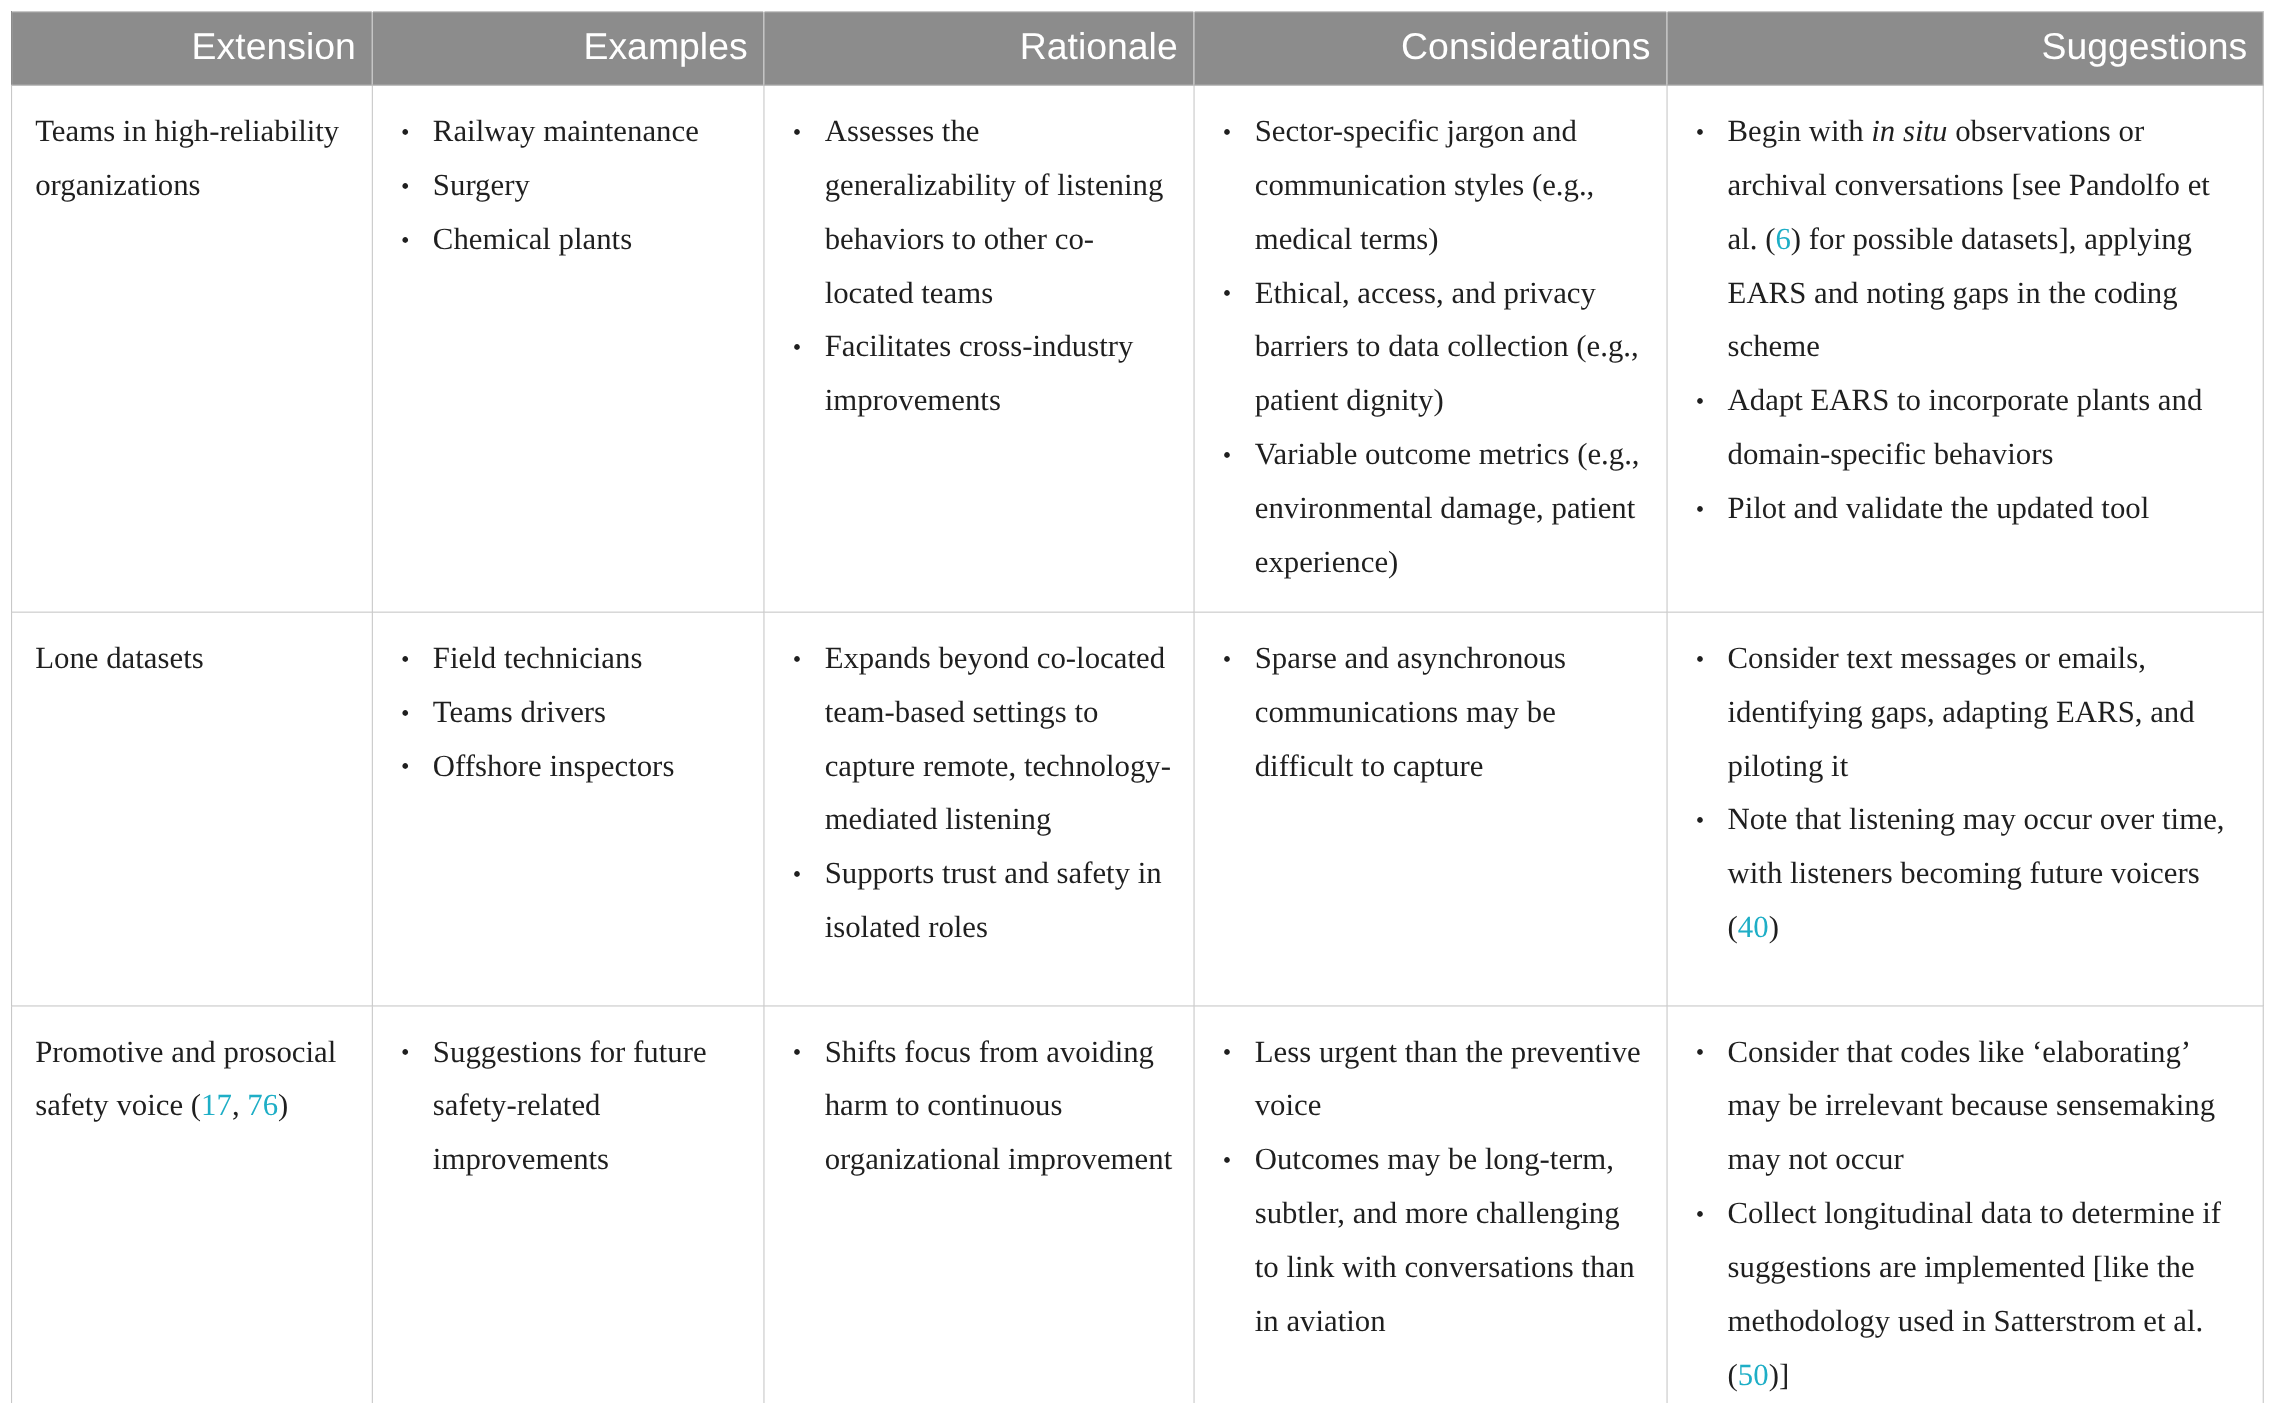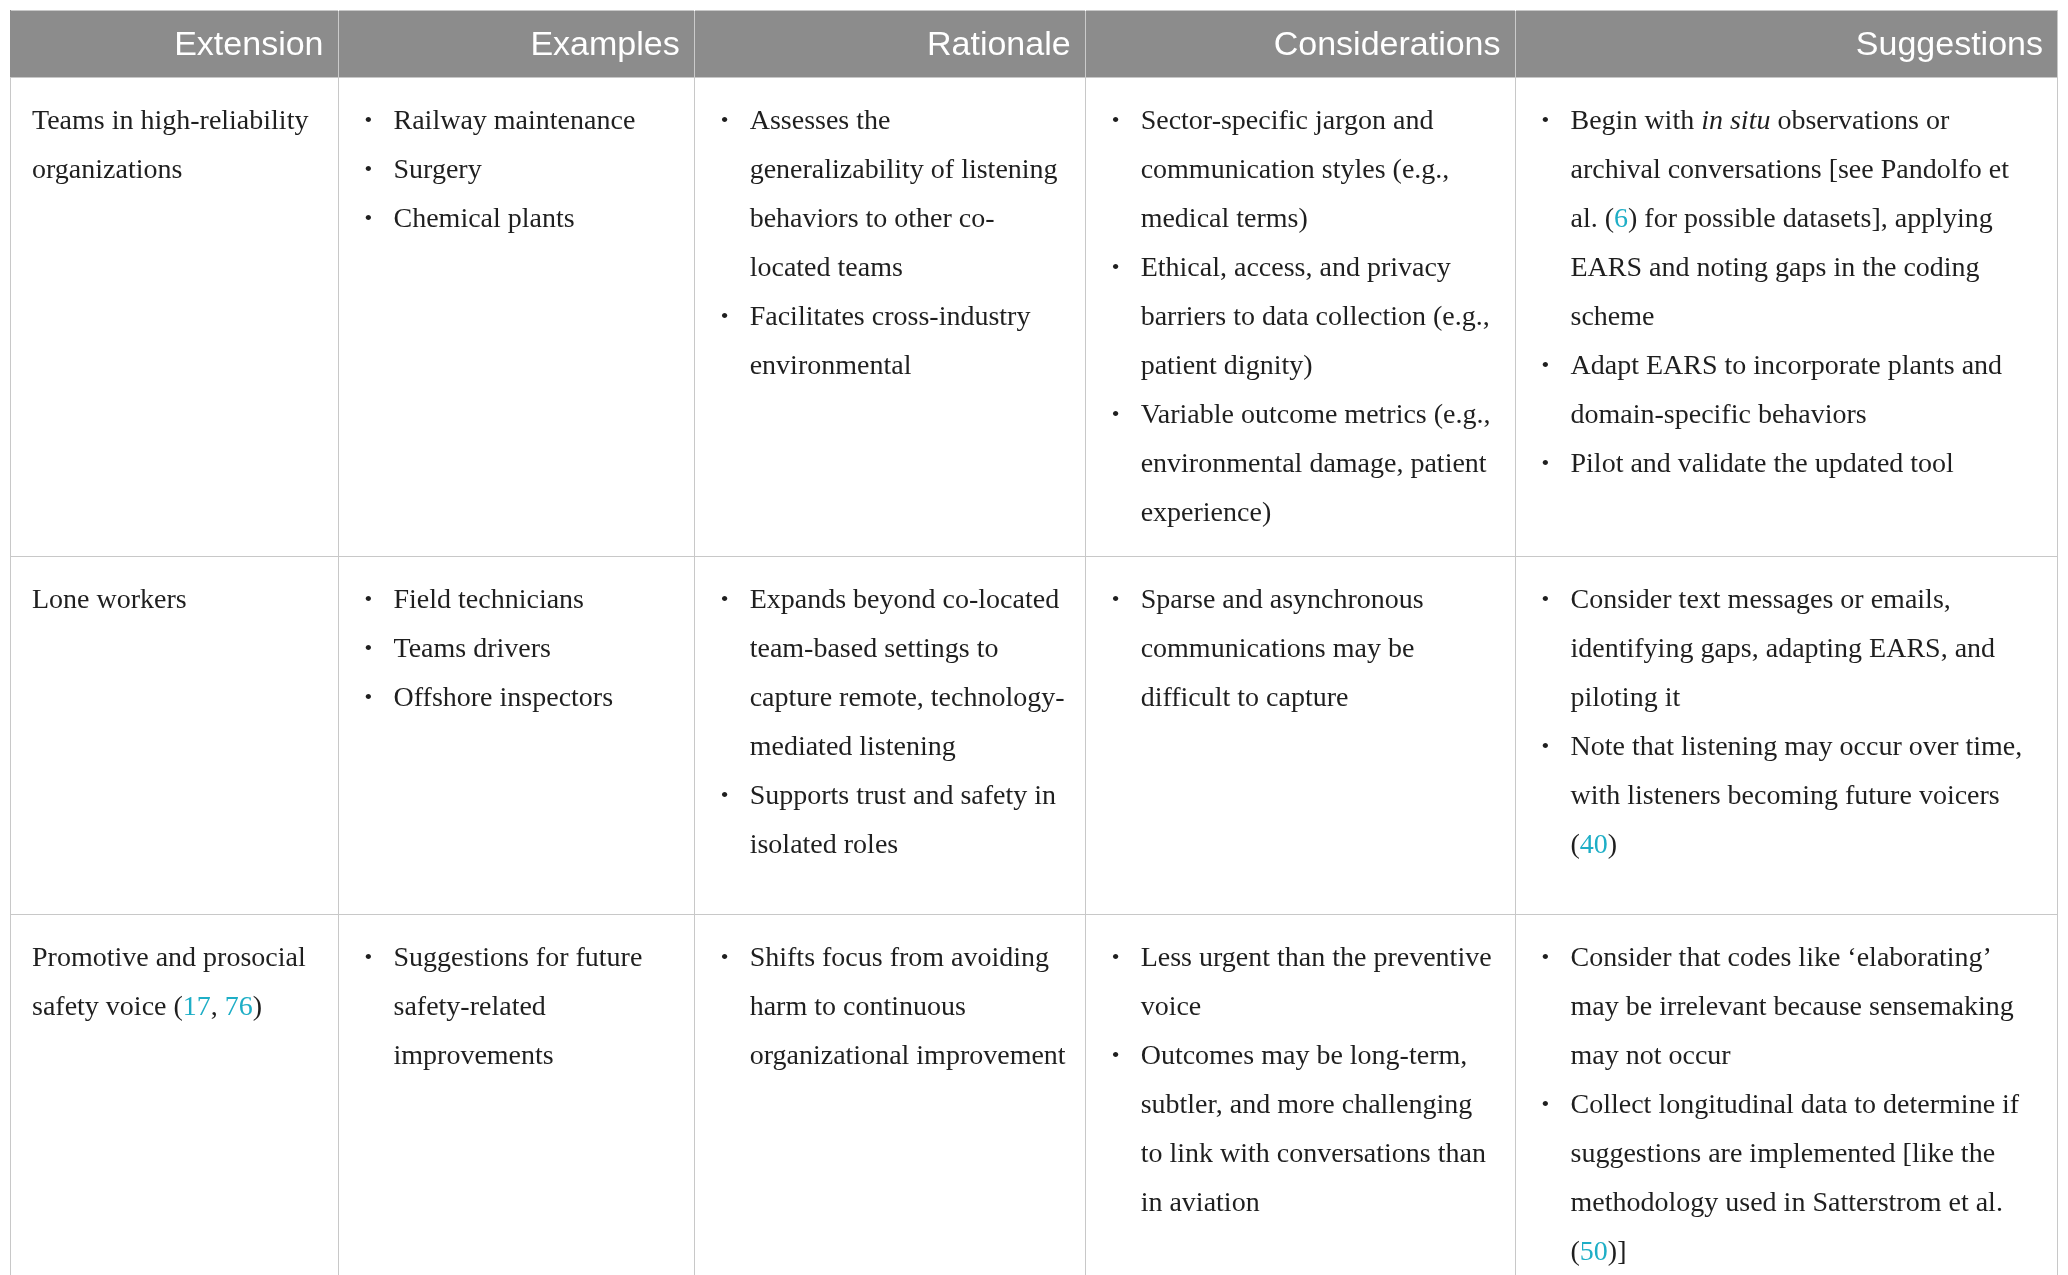--- a/index.html
+++ b/index.html
@@ -93,41 +93,41 @@
         <td>
           <ul>
             <li><span class="bullet">•</span><span class="li-text">Railway maintenance</span></li>
             <li><span class="bullet">•</span><span class="li-text">Surgery</span></li>
             <li><span class="bullet">•</span><span class="li-text">Chemical plants</span></li>
           </ul>
         </td>
         <td>
           <ul>
             <li><span class="bullet">•</span><span class="li-text">Assesses the generalizability of listening behaviors to other co-located teams</span></li>
-            <li><span class="bullet">•</span><span class="li-text">Facilitates cross-industry environmental</span></li>
+            <li><span class="bullet">•</span><span class="li-text">Facilitates cross-industry improvements</span></li>
           </ul>
         </td>
         <td>
           <ul>
             <li><span class="bullet">•</span><span class="li-text">Sector-specific jargon and communication styles (e.g., medical terms)</span></li>
             <li><span class="bullet">•</span><span class="li-text">Ethical, access, and privacy barriers to data collection (e.g., patient dignity)</span></li>
             <li><span class="bullet">•</span><span class="li-text">Variable outcome metrics (e.g., environmental damage, patient experience)</span></li>
           </ul>
         </td>
         <td>
           <ul>
             <li><span class="bullet">•</span><span class="li-text">Begin with <em>in situ</em> observations or archival conversations [see Pandolfo et al. (<span class="cite">6</span>) for possible datasets], applying EARS and noting gaps in the coding scheme</span></li>
             <li><span class="bullet">•</span><span class="li-text">Adapt EARS to incorporate plants and domain-specific behaviors</span></li>
             <li><span class="bullet">•</span><span class="li-text">Pilot and validate the updated tool</span></li>
           </ul>
         </td>
       </tr>
       <tr>
         <td>
-          <div class="ext-text">Lone workers</div>
+          <div class="ext-text">Lone datasets</div>
         </td>
         <td>
           <ul>
             <li><span class="bullet">•</span><span class="li-text">Field technicians</span></li>
             <li><span class="bullet">•</span><span class="li-text">Teams drivers</span></li>
             <li><span class="bullet">•</span><span class="li-text">Offshore inspectors</span></li>
           </ul>
         </td>
         <td>
           <ul>

